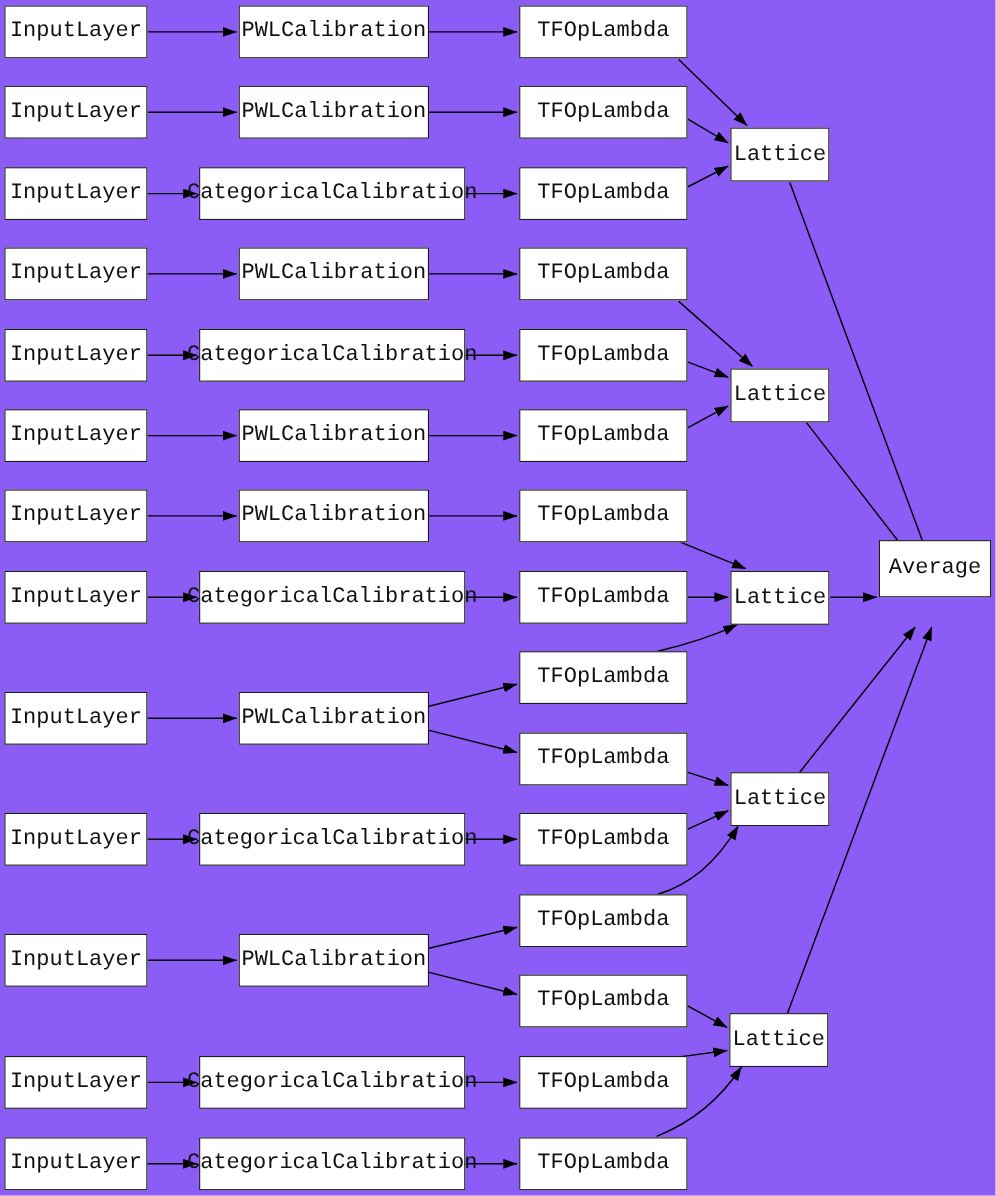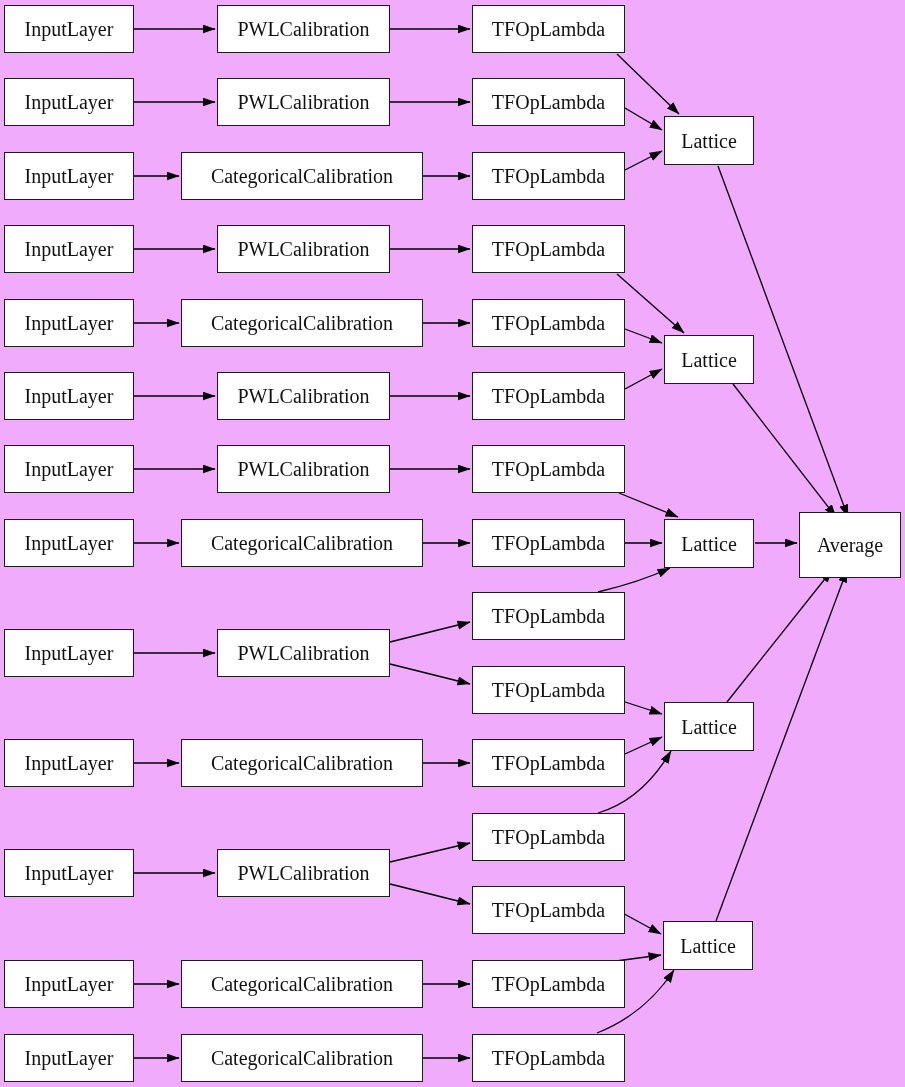--- a/index.html
+++ b/index.html
@@ -4,22 +4,22 @@
 <style>
   html, body {
     margin: 0;
     padding: 0;
     background: #ffffff;
   }
   #canvas {
     position: relative;
     width: 905px;
     height: 1087px;
-    background: #f0abfc;
-    font-family: Liberation Serif, serif;
+    background: #8b5cf6;
+    font-family: Liberation Mono, monospace;
     overflow: hidden;
   }
   #edge-layer {
     position: absolute;
     left: 0; top: 0;
     width: 905px;
     height: 1087px;
     z-index: 1;
   }
   .node {
@@ -235,17 +235,17 @@
       </div>
       <div class="node node-lattice" style="left: 664px; top: 519px; width: 90px; height: 49px;">
         <span>Lattice</span>
       </div>
       <div class="node node-lattice" style="left: 664px; top: 702px; width: 90px; height: 49px;">
         <span>Lattice</span>
       </div>
       <div class="node node-lattice" style="left: 663px; top: 921px; width: 90px; height: 49px;">
         <span>Lattice</span>
       </div>
-      <div class="node node-average" style="left: 799px; top: 512px; width: 102px; height: 66px;">
+      <div class="node node-average" style="left: 799px; top: 491px; width: 102px; height: 52px;">
         <span>Average</span>
       </div>
     </div>
 </div>
 
 </body></html>

